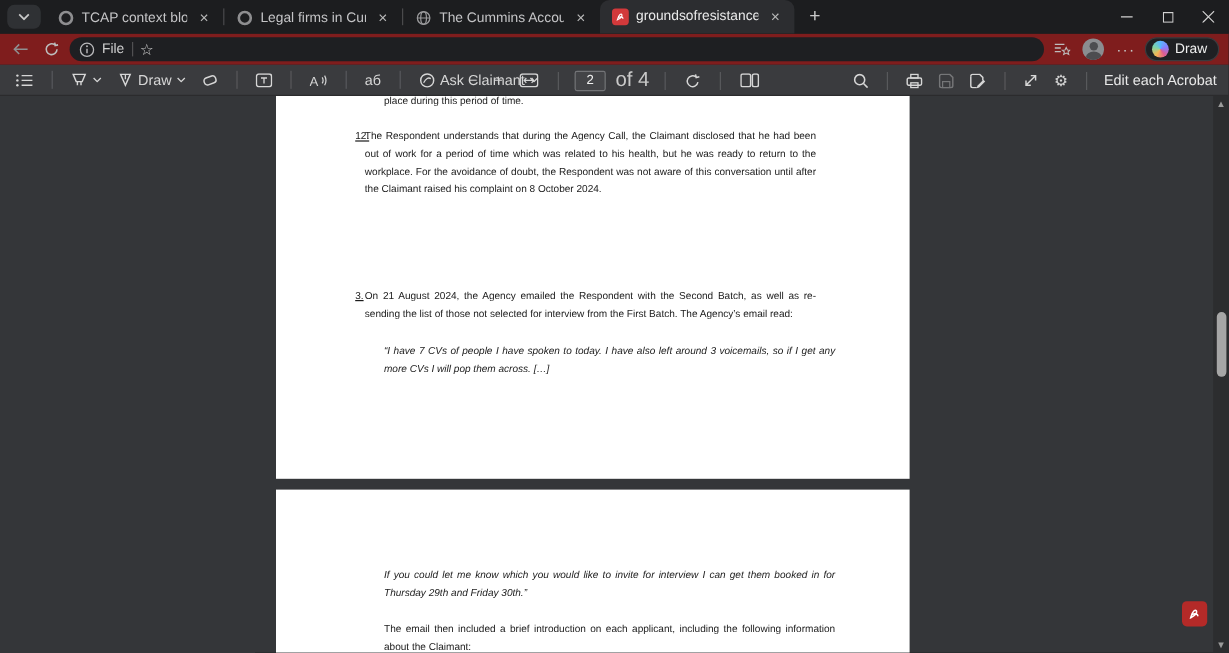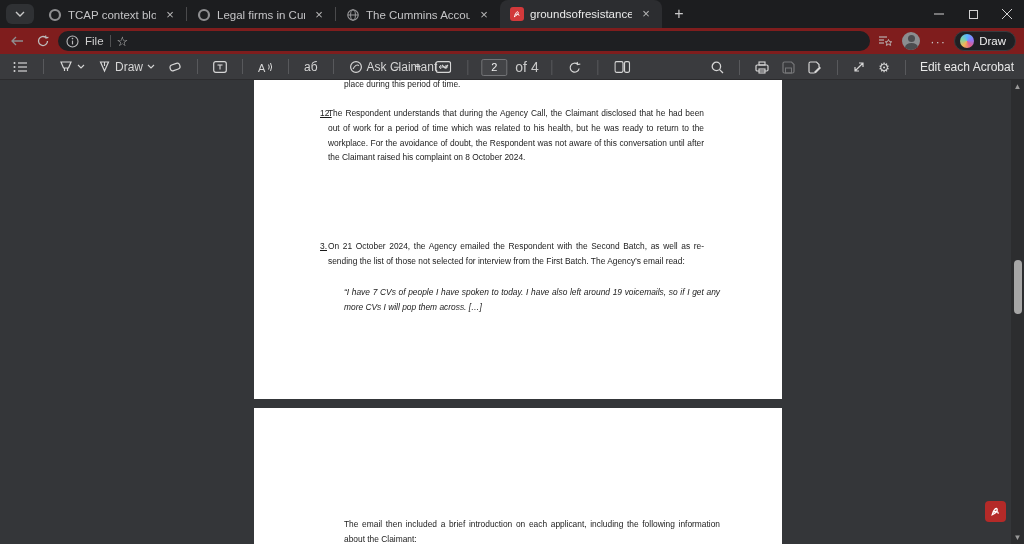--- a/index.html
+++ b/index.html
@@ -48,28 +48,28 @@
   
   .pdftoolbar { height:26px; background:#3a3b3e; display:flex; align-items:center; padding:0 10px;
                 position:relative; border-bottom:1px solid #2b2b2d; color:#d6d6d6; font-size:12px; }
   .tgroup { display:flex; align-items:center; gap:7px; }
   .tbtn { display:flex; align-items:center; gap:4px; color:#d6d6d6; padding:2px 3px; border-radius:4px; }
   .tdiv { width:1px; height:15px; background:#58595c; margin:0 5px; }
   .center-tools { position:absolute; left:50%; top:0; height:26px; transform:translateX(-50%);
                   display:flex; align-items:center; gap:8px; }
   .pagebox { width:26px; height:17px; background:#434447; border:1px solid #737477; border-radius:2px;
              color:#f0f0f0; font-size:11px; text-align:center; line-height:15px; }
-  .oftotal { color:#c9c9c9; font-size:14px; }
+  .oftotal { color:#c9c9c9; font-size:17px; }
   .right-tools { position:absolute; right:10px; top:0; height:26px; display:flex; align-items:center; gap:7px; }
   .editacro { font-size:12px; color:#e8e8e8; padding-left:2px; white-space:nowrap; }
   .dim { opacity:.38; }
 
   
   .viewer { position:relative; height:464px; background:#343639; overflow:hidden; }
-  .page { position:absolute; left:254px; width:528px; background:#ffffff; }
+  .page { position:absolute; left:230px; width:528px; background:#ffffff; }
   .page1 { top:-10px; height:329px; }
   .page2 { top:328px; height:230px; }
   .doc { color:#1b1b1b; font-size:8.4px; line-height:14.8px; }
   .clipline { position:absolute; left:90px; top:7px; width:380px; }
   .para { position:absolute; left:66px; }
   .pnum { position:absolute; left:0; top:0;text-decoration:underline; }
   .ptext { margin-left:8px; width:376px; text-align:justify; text-justify:inter-word; }
   .quoteblock { position:absolute; left:90px; width:376px; font-style:italic; text-align:justify; }
   .plainblock { position:absolute; left:90px; width:376px; text-align:justify; }
 
@@ -348,27 +348,28 @@
     <div class="clipline">place during this period of time.</div>
 
     <div class="para" style="top:36px">
       <span class="pnum">12.</span>
       <div class="ptext">The Respondent understands that during the Agency Call, the Claimant disclosed that he had been out of work for a period of time which was related to his health, but he was ready to return to the workplace. For the avoidance of doubt, the Respondent was not aware of this conversation until after the Claimant raised his complaint on 8 October 2024.</div>
     </div>
 
 
     <div class="para" style="top:169px">
       <span class="pnum">3.</span>
-      <div class="ptext">On 21 October 2024, the Agency emailed the Respondent with the Second Batch, as well as re-sending the list of those not selected for interview from the First Batch. The Agency’s email read:</div>
-    </div>
-
-    <div class="quoteblock" style="top:215px">“I have 7 CVs of people I have spoken to today. I have also left around 19 voicemails, so if I get any more CVs I will pop them across. […]</div>
+      <div class="ptext">On 21 August 2024, the Agency emailed the Respondent with the Second Batch, as well as re-sending the list of those not selected for interview from the First Batch. The Agency’s email read:</div>
+    </div>
+
+    <div class="quoteblock" style="top:215px">“I have 7 CVs of people I have spoken to today. I have also left around 3 voicemails, so if I get any more CVs I will pop them across. […]</div>
   </div>
 
   <div class="page page2 doc">
+    <div class="quoteblock" style="top:64px">If you could let me know which you would like to invite for interview I can get them booked in for Thursday 29th and Friday 30th.”</div>
     <div class="plainblock" style="top:109px">The email then included a brief introduction on each applicant, including the following information about the Claimant:</div>
   </div>
 
   <div class="scrollbar">
     <div class="scroll-arrow scroll-up">▲</div>
     <div class="scroll-thumb"></div>
     <div class="scroll-arrow scroll-down">▼</div>
   </div>
 
   <div class="acrobat-fab">

